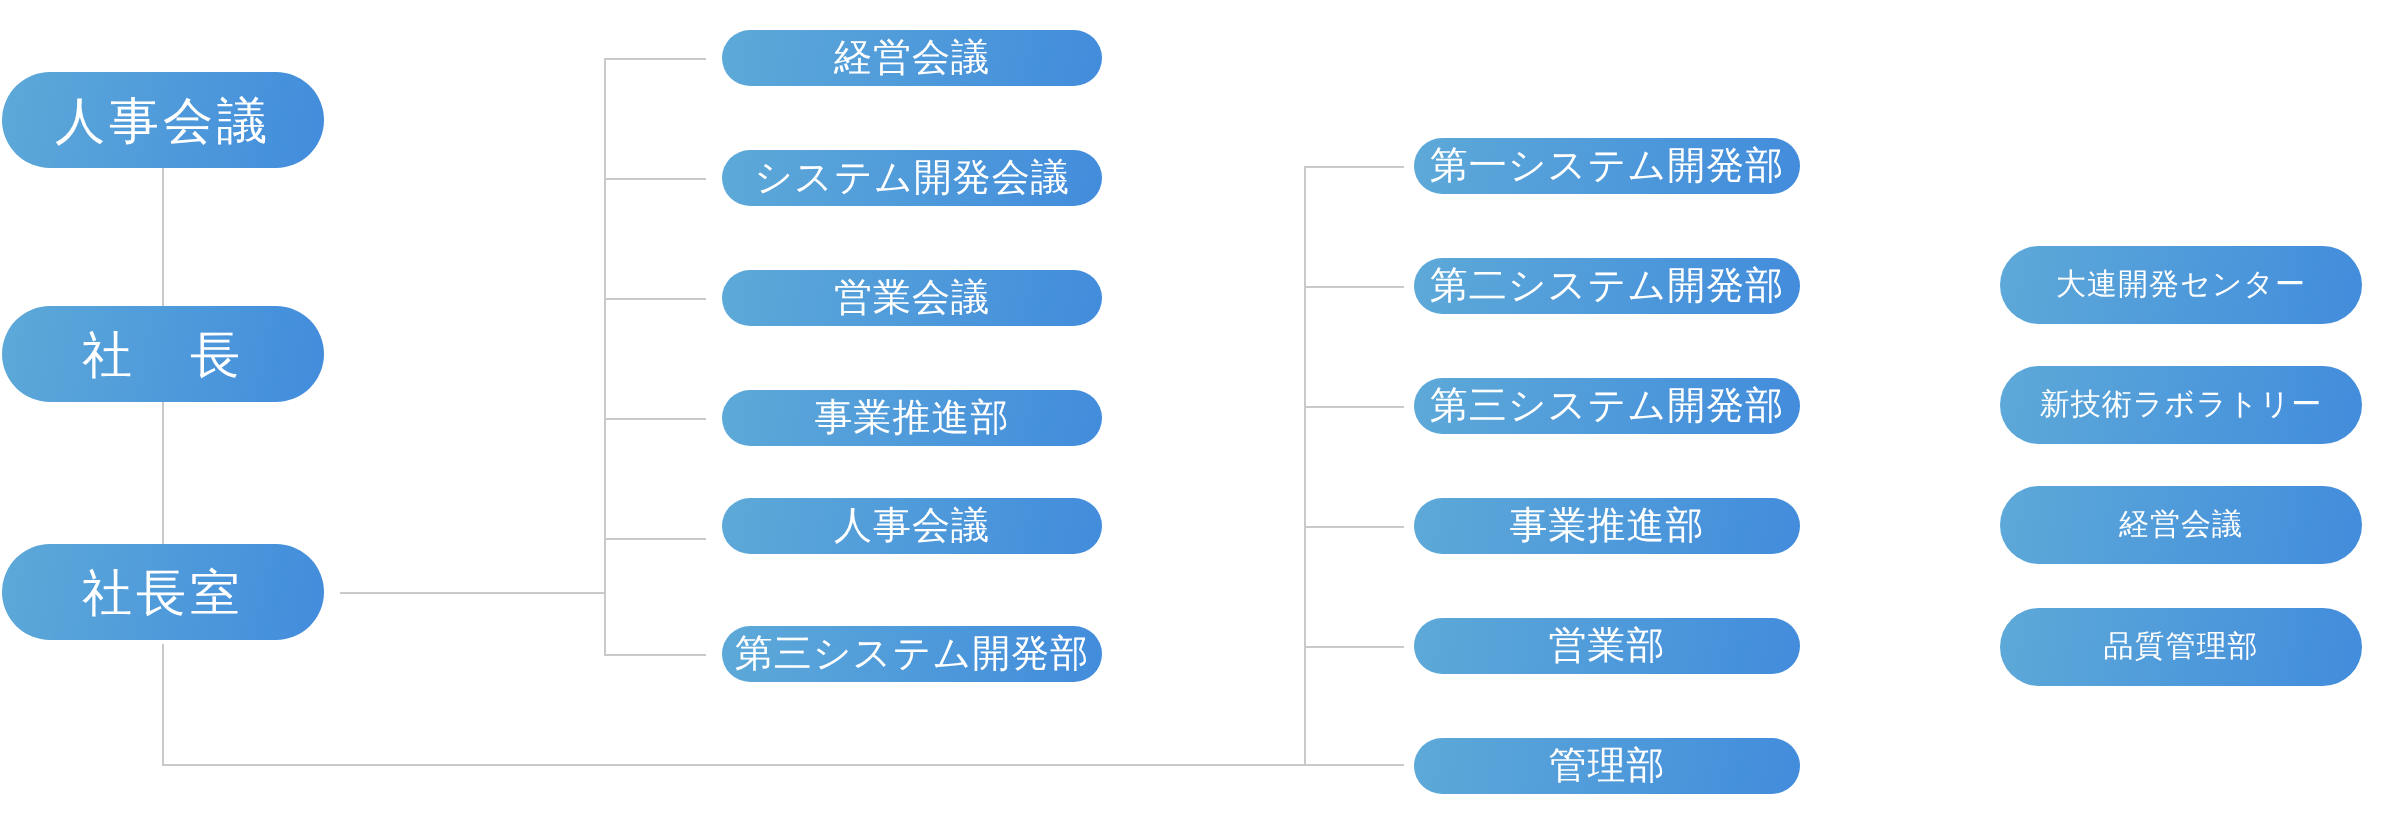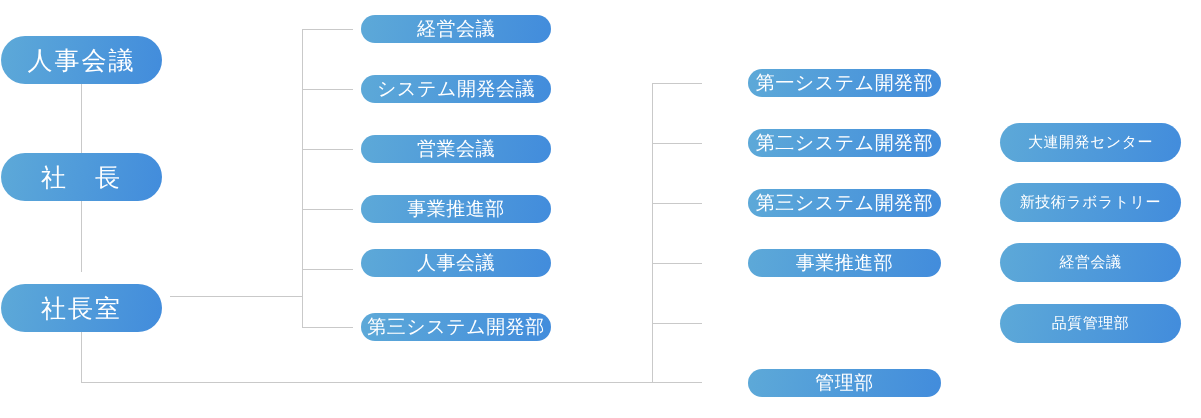--- a/index.html
+++ b/index.html
@@ -8,21 +8,21 @@
     font-family:"Liberation Sans","DejaVu Sans",sans-serif;overflow:hidden;
   }
   .node{
     position:absolute;display:flex;align-items:center;justify-content:center;
     color:var(--node-text,#fff);
     background:linear-gradient(100deg,var(--node-grad-start,#5da9d8),var(--node-grad-end,#428cdc));
     font-weight:300;white-space:nowrap;
   }
   .node-lg{width:161px;height:48px;border-radius:24px;font-size:25px;letter-spacing:2px;left:1px;}
   .node-sm{width:190px;height:28px;border-radius:14px;font-size:19px;letter-spacing:.5px;left:361px;}
-  .node-dept{width:193px;height:28px;border-radius:14px;font-size:19px;letter-spacing:.5px;left:748px;}
+  .node-dept{width:193px;height:28px;border-radius:14px;font-size:19px;letter-spacing:.5px;left:707px;}
   .node-md{width:181px;height:39px;border-radius:20px;font-size:15px;letter-spacing:.5px;left:1000px;}
   .line{position:absolute;background:var(--connector,#c9c9c9);}
   .h{height:1px;} .v{width:1px;}
 </style>
 </head>
 <body>
 
 <div class="canvas">
 
   <div class="line v" style="left:81px;top:84px;height:69px"></div>
@@ -41,33 +41,34 @@
 
   <div class="line v" style="left:652px;top:83px;height:299px"></div>
   <div class="line h" style="left:652px;top:83px;width:50px"></div>
   <div class="line h" style="left:652px;top:143px;width:50px"></div>
   <div class="line h" style="left:652px;top:203px;width:50px"></div>
   <div class="line h" style="left:652px;top:263px;width:50px"></div>
   <div class="line h" style="left:652px;top:323px;width:50px"></div>
 
   <div class="node node-lg" style="top:36px">人事会議</div>
   <div class="node node-lg" style="top:153px">社　長</div>
-  <div class="node node-lg" style="top:284px">社長室</div>
+  <div class="node node-lg" style="top:272px">社長室</div>
 
   <div class="node node-sm" style="top:15px">経営会議</div>
   <div class="node node-sm" style="top:75px">システム開発会議</div>
   <div class="node node-sm" style="top:135px">営業会議</div>
   <div class="node node-sm" style="top:195px">事業推進部</div>
   <div class="node node-sm" style="top:249px">人事会議</div>
   <div class="node node-sm" style="top:313px">第三システム開発部</div>
 
   <div class="node node-dept" style="top:69px">第一システム開発部</div>
   <div class="node node-dept" style="top:129px">第二システム開発部</div>
   <div class="node node-dept" style="top:189px">第三システム開発部</div>
   <div class="node node-dept" style="top:249px">事業推進部</div>
+  <div class="node node-dept" style="top:309px">営業部</div>
   <div class="node node-dept" style="top:369px">管理部</div>
 
   <div class="node node-md" style="top:123px">大連開発センター</div>
   <div class="node node-md" style="top:183px">新技術ラボラトリー</div>
   <div class="node node-md" style="top:243px">経営会議</div>
   <div class="node node-md" style="top:304px">品質管理部</div>
 
 </div>
 
 </body></html>

